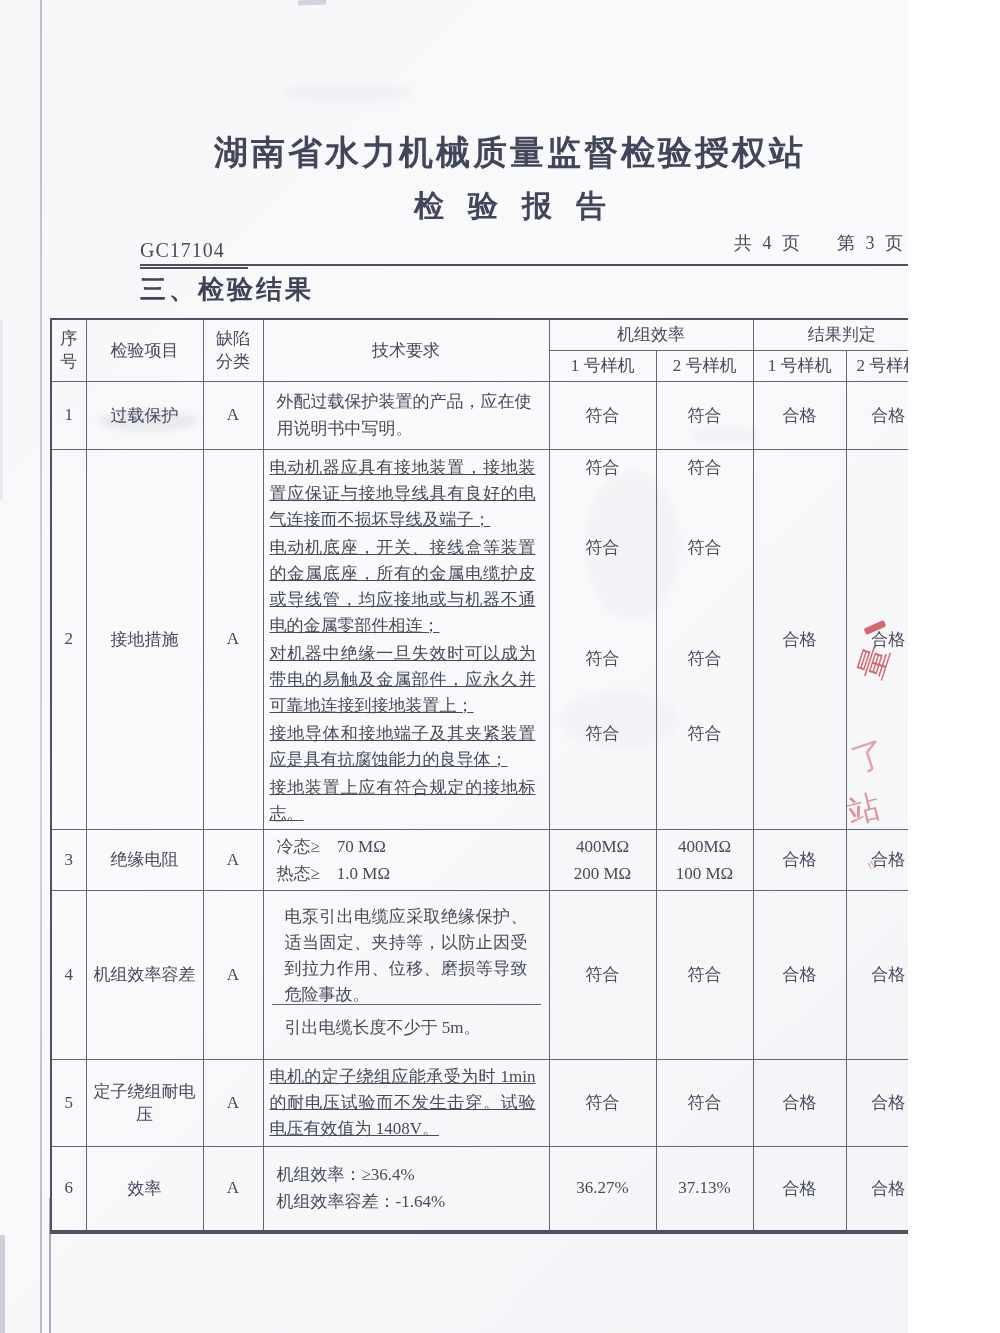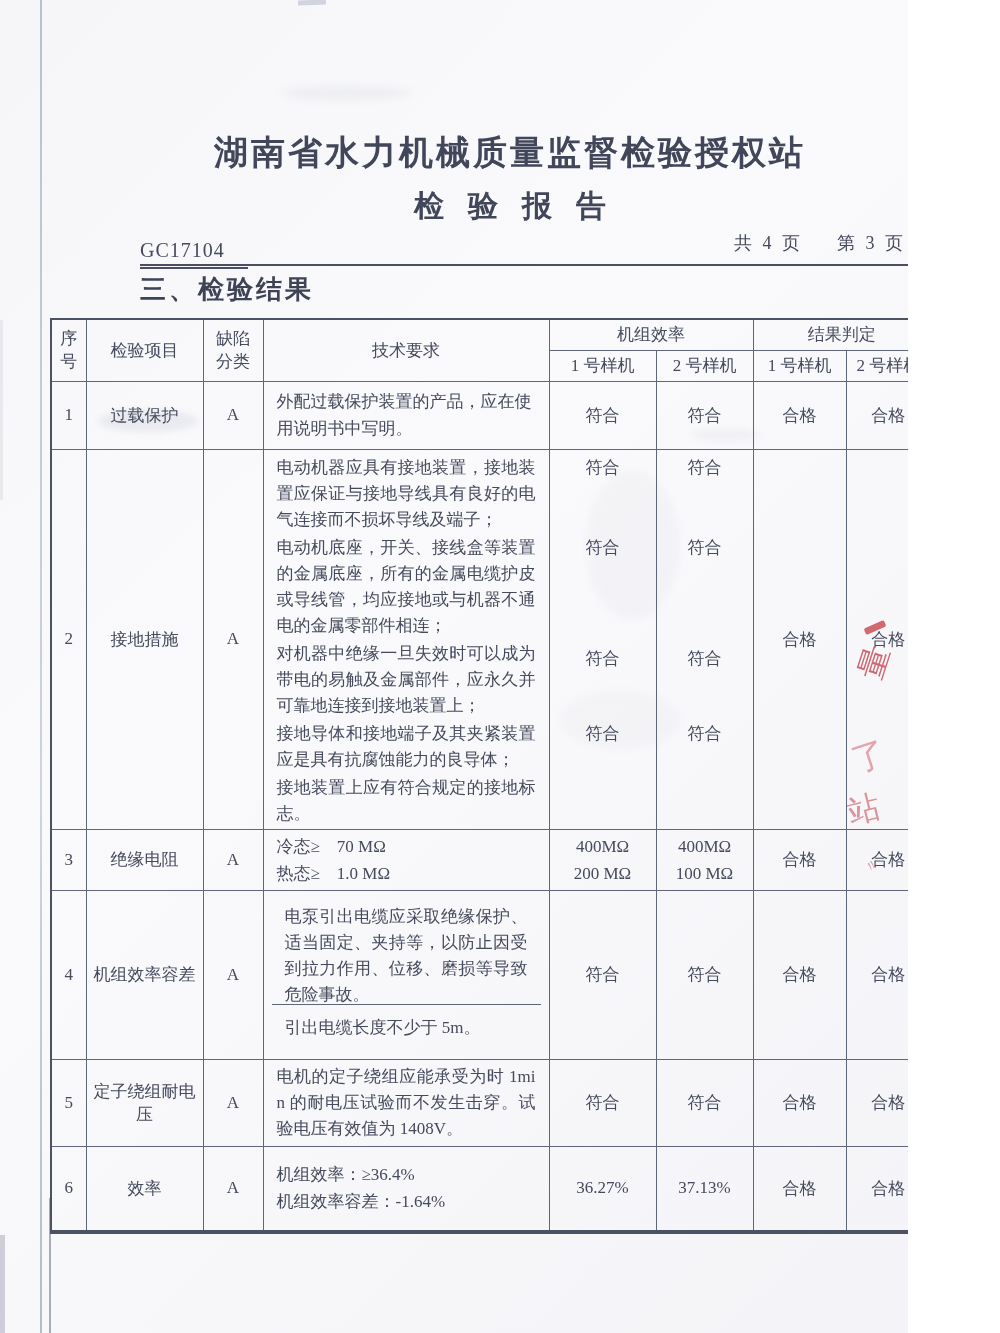--- a/index.html
+++ b/index.html
@@ -47,21 +47,21 @@
   table.report{position:absolute;left:50px;top:310px;width:880px;
     border-collapse:collapse;table-layout:fixed;
     border:2.5px solid #4c5163;border-bottom-width:4px;margin-top:8px;}
   .report th,.report td{
     border:1.5px solid #60667a;
     font-weight:normal;font-size:17px;color:#454a5c;
     text-align:center;vertical-align:middle;
     padding:2px 4px;box-sizing:border-box;
     word-break:break-all;overflow:hidden;}
   .report th{line-height:23px;}
-  td.req{text-align:left;vertical-align:top;padding:5px 13px 0 13px;}
+  td.req{text-align:left;vertical-align:top;padding:5px 13px 0 6px;text-decoration:underline;}
   td.req p{margin:0 0 2px 0;line-height:26px;text-align:justify;}
   td.req-mid{text-align:left;vertical-align:middle;padding:3px 13px;}
   td.req-mid p{margin:0;line-height:27px;text-align:left;}
   td.rel{position:relative;vertical-align:top;}
   .float-res{position:absolute;left:0;right:0;text-align:center;line-height:26px;}
   .two-line div{line-height:27px;}
   td.split-req{padding:8px;text-align:left;vertical-align:top;}
   .split-a{height:105px;padding:5px 13px 0 13px;box-sizing:border-box;}
   .split-a p{margin:0;line-height:26px;text-align:justify;}
   .split-b{height:47px;border-top:1.5px solid #60667a;box-sizing:border-box;

